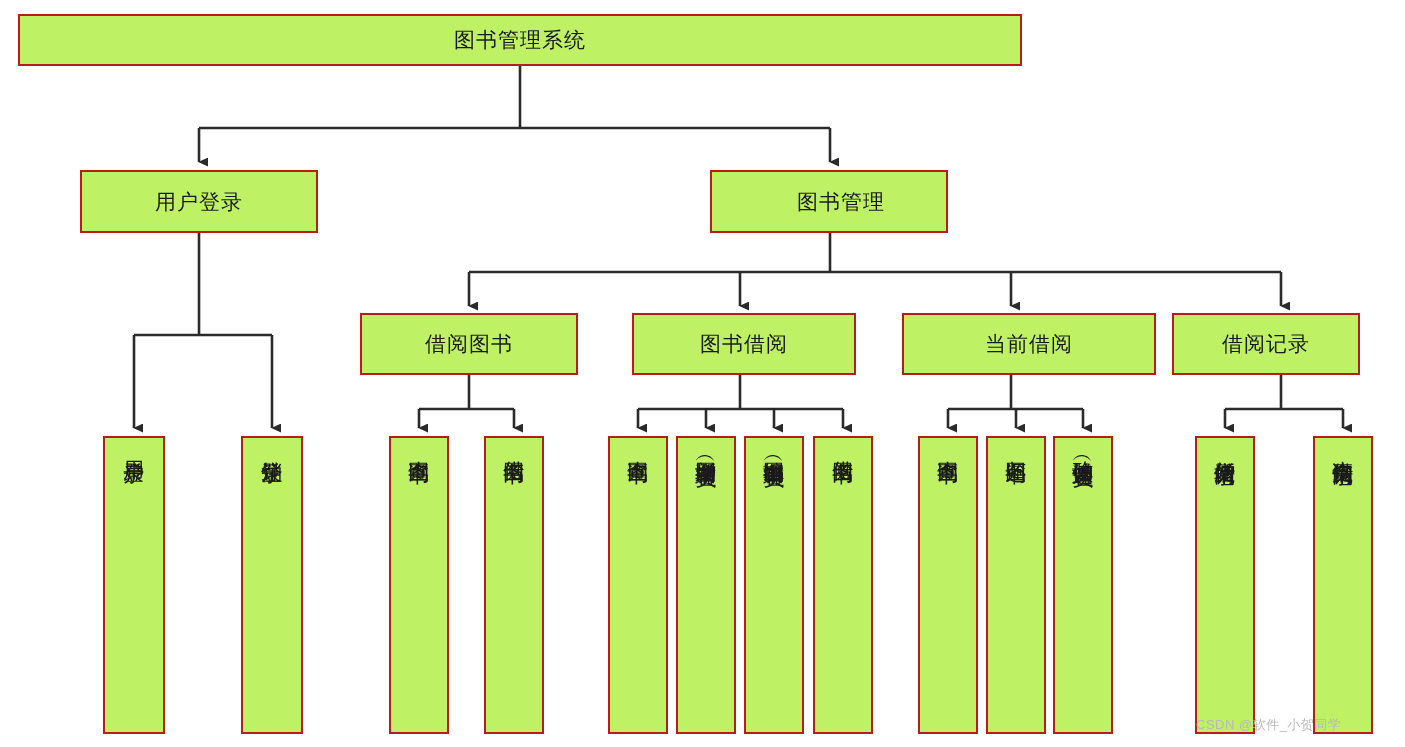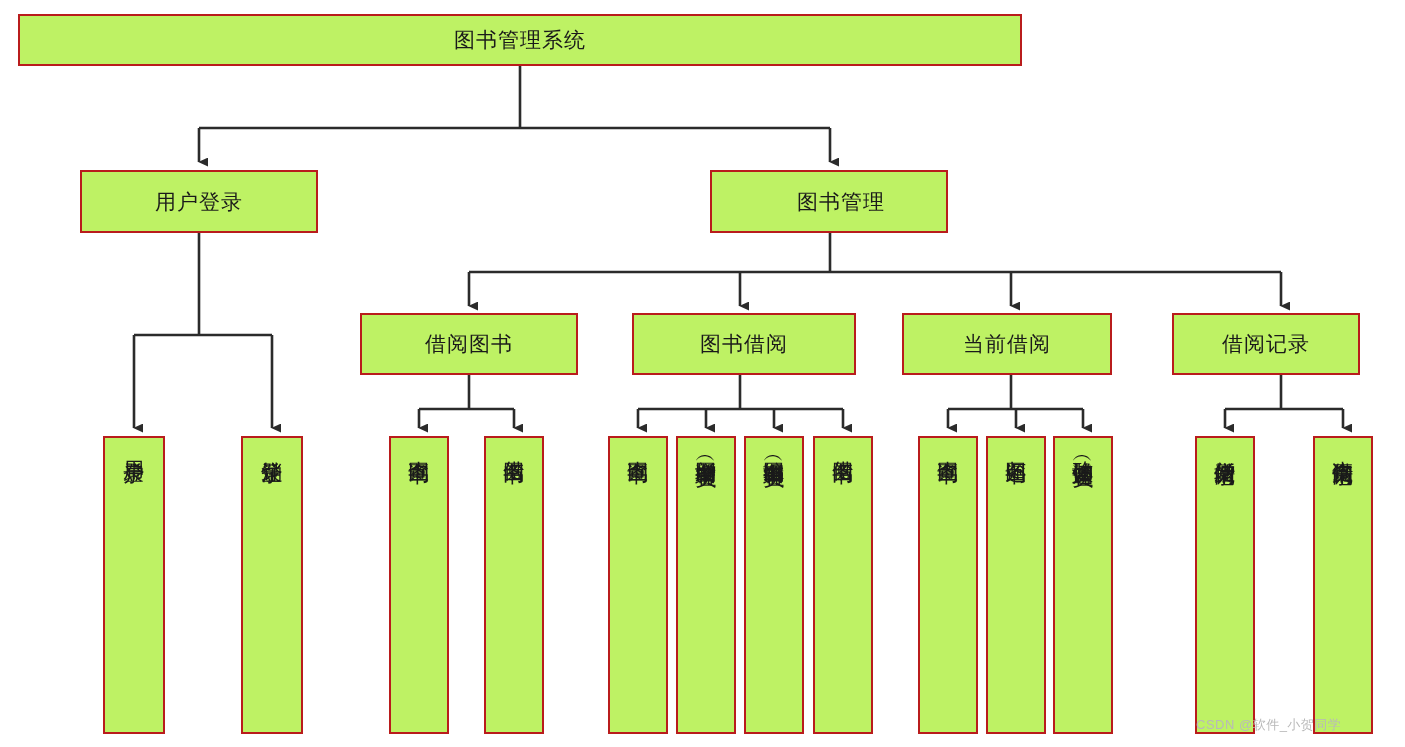--- a/index.html
+++ b/index.html
@@ -134,21 +134,21 @@
   <div class="node level1" style="left:710px; top:170px; width:238px; height:63px;padding-left:24px;">
     <span class="node-label">图书管理</span>
   </div>
 
   <div class="node level2" style="left:360px; top:313px; width:218px; height:62px;">
     <span class="node-label">借阅图书</span>
   </div>
   <div class="node level2" style="left:632px; top:313px; width:224px; height:62px;">
     <span class="node-label">图书借阅</span>
   </div>
-  <div class="node level2" style="left:902px; top:313px; width:210px; height:62px;">
+  <div class="node level2" style="left:902px; top:313px; width:254px; height:62px;">
     <span class="node-label">当前借阅</span>
   </div>
   <div class="node level2" style="left:1172px; top:313px; width:188px; height:62px;">
     <span class="node-label">借阅记录</span>
   </div>
 
   <div class="node leaf" style="left:103px; top:436px; width:62px; height:298px;">
     <span class="node-label">用户登录</span>
   </div>
   <div class="node leaf" style="left:241px; top:436px; width:62px; height:298px;">

